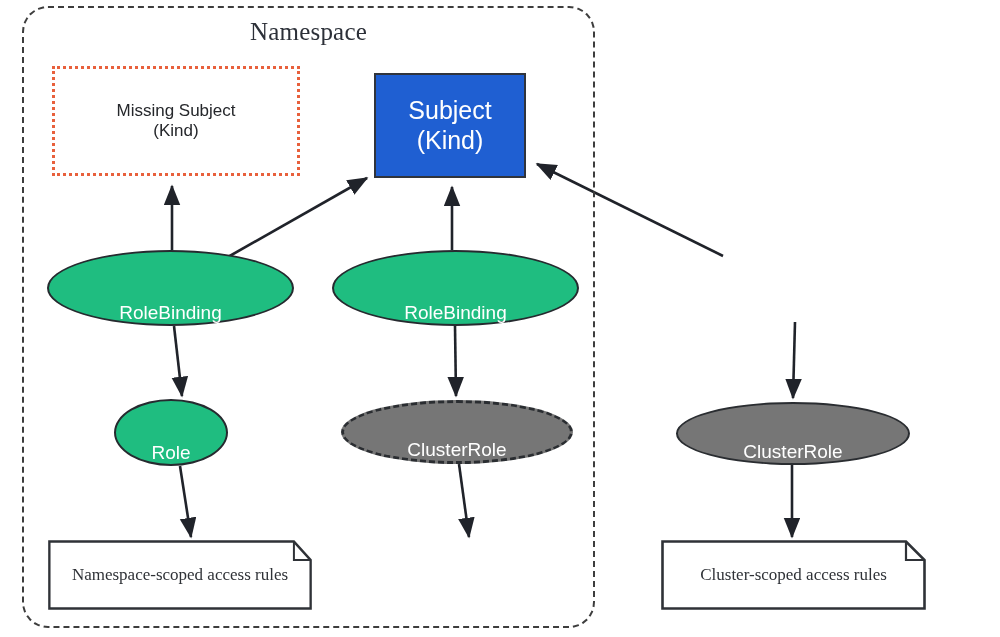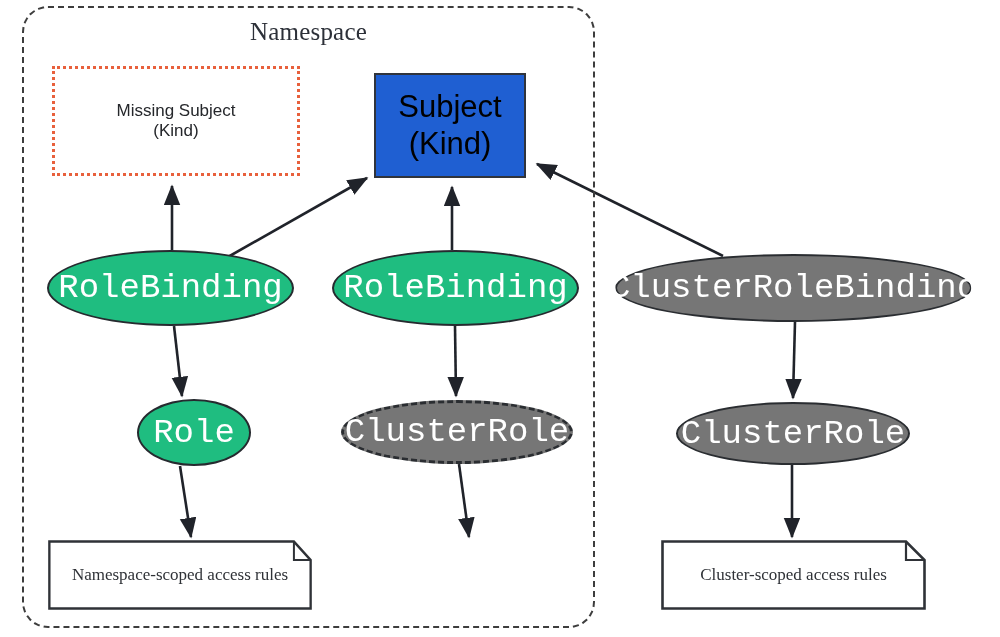--- a/index.html
+++ b/index.html
@@ -68,55 +68,54 @@
     color: #25272b;
     font-size: 17px;
   }
   .subject {
     left: 374px;
     top: 73px;
     width: 152px;
     height: 105px;
     border: 2.5px solid #30343c;
     background: #1f5fd2;
-    color: #000000;
-    font-size: 31px;
+    color: #ffffff;
+    font-size: 25px;
   }
 
   
   .node-ellipse {
     position: absolute;
     box-sizing: border-box;
     border-radius: 50%;
     display: flex;
-    align-items: center;
+    align-items: flex-end;
     justify-content: center;
     text-align: center;
     color: #ffffff;
-    font-size: 34px;
+    font-size: 19px;
     white-space: nowrap;
-    font-family: Liberation Mono, monospace;
   }
   .e-green {
     background: #1fbd80;
     border: 2.5px solid #262a2f;
   }
   .e-gray {
     background: #767676;
     border: 2.5px solid #2a2d31;
   }
   .e-gray-dashed {
     background: #767676;
     border: 3px dashed #2a2d31;
   }
 
   .rb1      { left: 47px;  top: 250px; width: 247px; height: 76px; }
   .rb2      { left: 332px; top: 250px; width: 247px; height: 76px; }
   .crb      { left: 615px; top: 254px; width: 357px; height: 68px; }
-  .role     { left: 137px; top: 399px; width: 114px; height: 67px; }
+  .role     { left: 114px; top: 399px; width: 114px; height: 67px; }
   .crole-m  { left: 341px; top: 400px; width: 232px; height: 64px; }
   .crole-r  { left: 676px; top: 402px; width: 234px; height: 63px; }
 
   
   .note {
     position: absolute;
     box-sizing: border-box;
   }
   .note-shape {
     position: absolute;
@@ -200,23 +199,20 @@
   </div>
 
   <div class="node-ellipse e-green rb1">
     <span>RoleBinding</span>
   </div>
 
   <div class="node-ellipse e-green rb2">
     <span>RoleBinding</span>
   </div>
 
-  <div class="node-ellipse e-gray crb">
-    <span>ClusterRoleBinding</span>
-  </div>
 
   <div class="node-ellipse e-green role">
     <span>Role</span>
   </div>
 
   <div class="node-ellipse e-gray-dashed crole-m">
     <span>ClusterRole</span>
   </div>
 
   <div class="node-ellipse e-gray crole-r">

